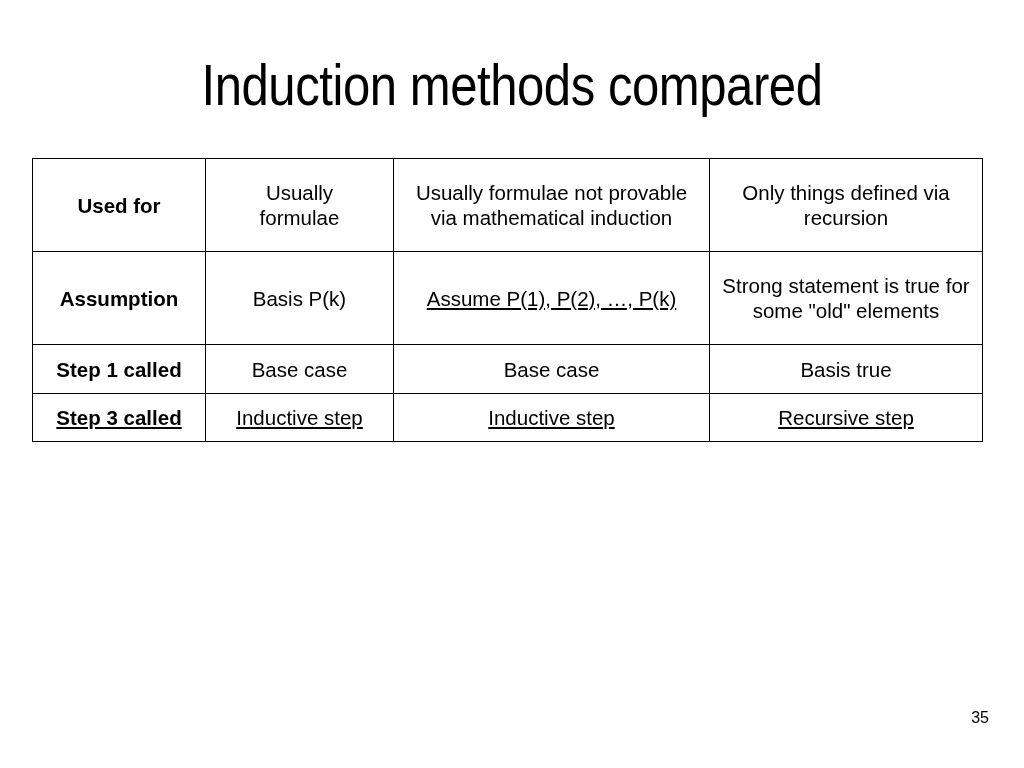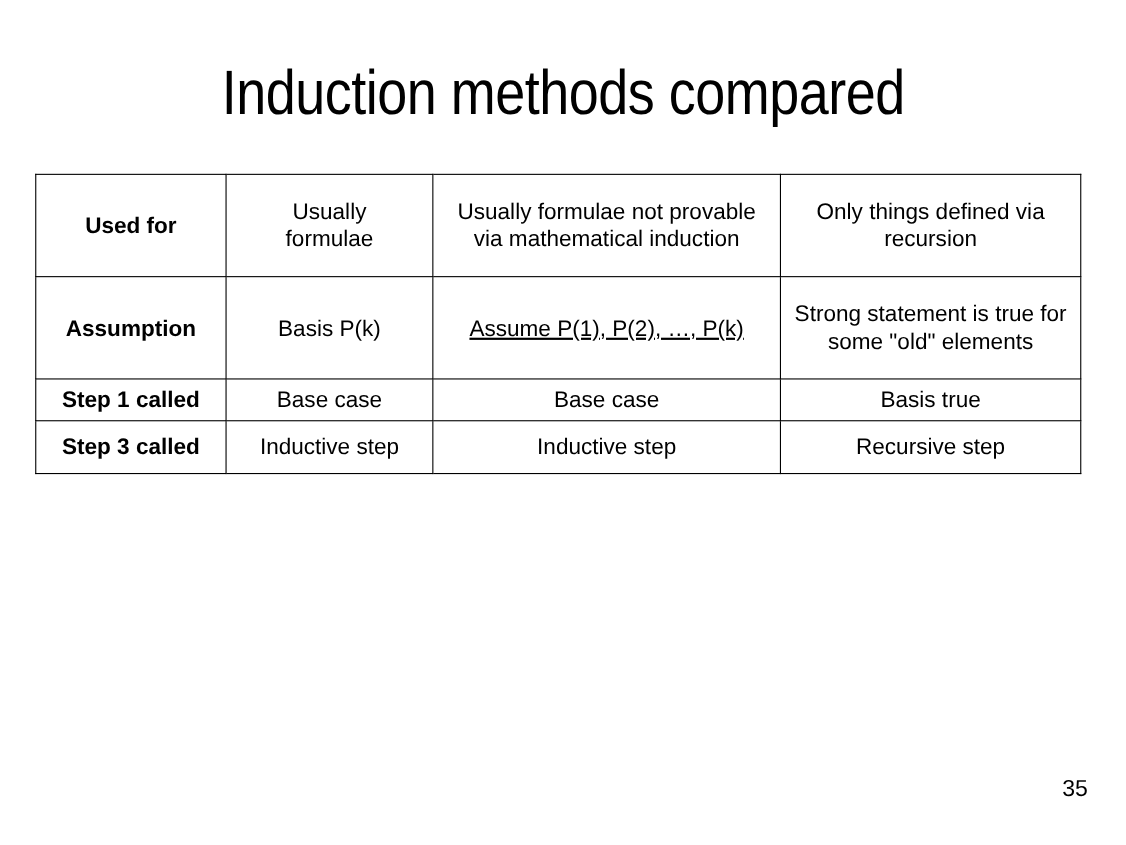--- a/index.html
+++ b/index.html
@@ -86,29 +86,29 @@
 
   
   td.va-top    { vertical-align: top;    padding-top: 6px; }
   td.va-bottom { vertical-align: bottom; padding-bottom: 7px; text-decoration: underline; }
   td.va-low    { vertical-align: bottom; padding-bottom: 26px; }
 
   
   tr.r-used td    { height: 93px; }
   tr.r-assume td  { height: 93px; }
   tr.r-prove td   { height: 120px; }
-  tr.r-step1 td   { height: 38px; margin-left: 48px; }
-  tr.r-step3 td   { height: 48px; }
+  tr.r-step1 td   { height: 49px; margin-left: 48px; }
+  tr.r-step3 td   { height: 48px; text-decoration: underline; }
 
   
   #page-number {
     position: absolute;
     right: 35px;
     bottom: 38px;
-    font-size: 21px;
+    font-size: 16px;
     line-height: 24px;
   }
 </style>
 </head>
 <body>
 
 <div id="slide-title">Induction methods compared</div>
 
 <table id="compare-table">
   <colgroup>

